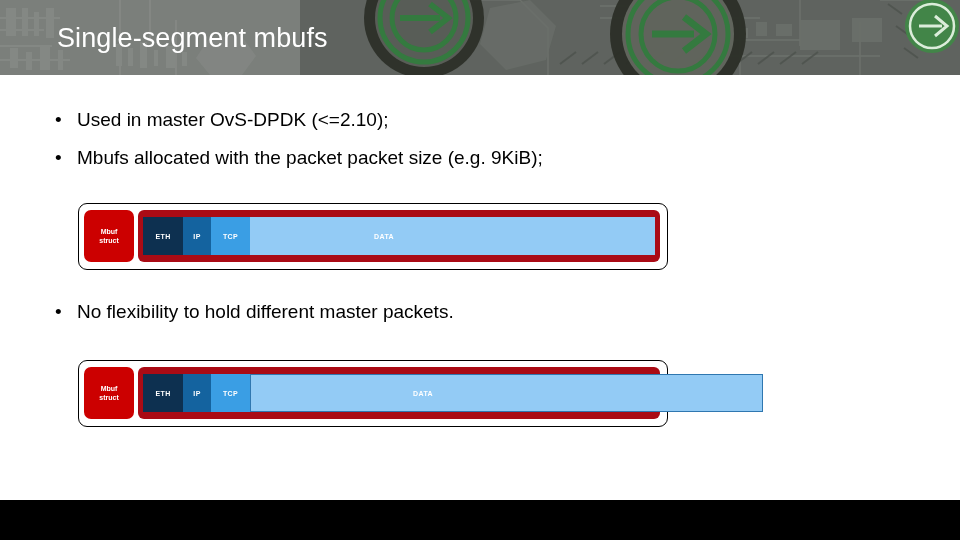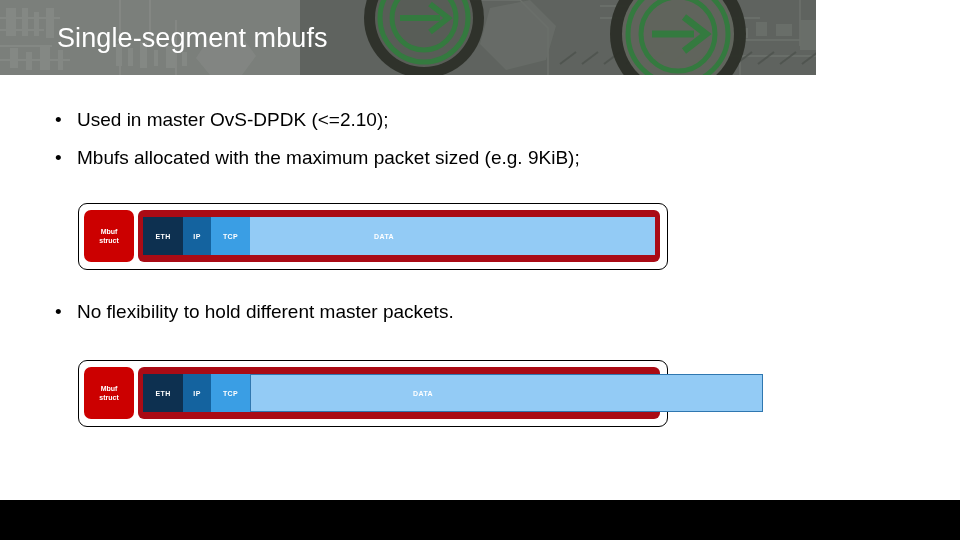--- a/index.html
+++ b/index.html
@@ -12,21 +12,21 @@
     height: 540px;
     position: relative;
     overflow: hidden;
     font-family: "Liberation Sans", sans-serif;
   }
 
   
   .header {
     position: absolute;
     left: 0; top: 0;
-    width: 816px; height: 75px;
+    width: 960px; height: 75px;
     background: #4a4f4a;
     overflow: hidden;
     text-decoration: underline;
   }
   .hdr-bg {
     position: absolute;
     left: 0; top: 0;
     width: 960px; height: 75px;
   }
   .hdr-title {
@@ -219,21 +219,21 @@
 
   <div class="hdr-title">Single-segment mbufs</div>
 </div>
 
 <div class="bullet b1">
   <span class="dot">•</span>
   <span>Used in master OvS-DPDK (&lt;=2.10);</span>
 </div>
 <div class="bullet b2">
   <span class="dot">•</span>
-  <span>Mbufs allocated with the maximum packet sized (e.g. 9KiB);</span>
+  <span>Mbufs allocated with the packet packet size (e.g. 9KiB);</span>
 </div>
 <div class="bullet b3">
   <span class="dot">•</span>
   <span>No flexibility to hold different master packets.</span>
 </div>
 
 <div class="diagram" style="left:0; top:0; width:960px; height:540px; pointer-events:none;">
 
   <div class="mbuf-outline" style="left:78px; top:203px; width:590px; height:67px;"></div>
 

